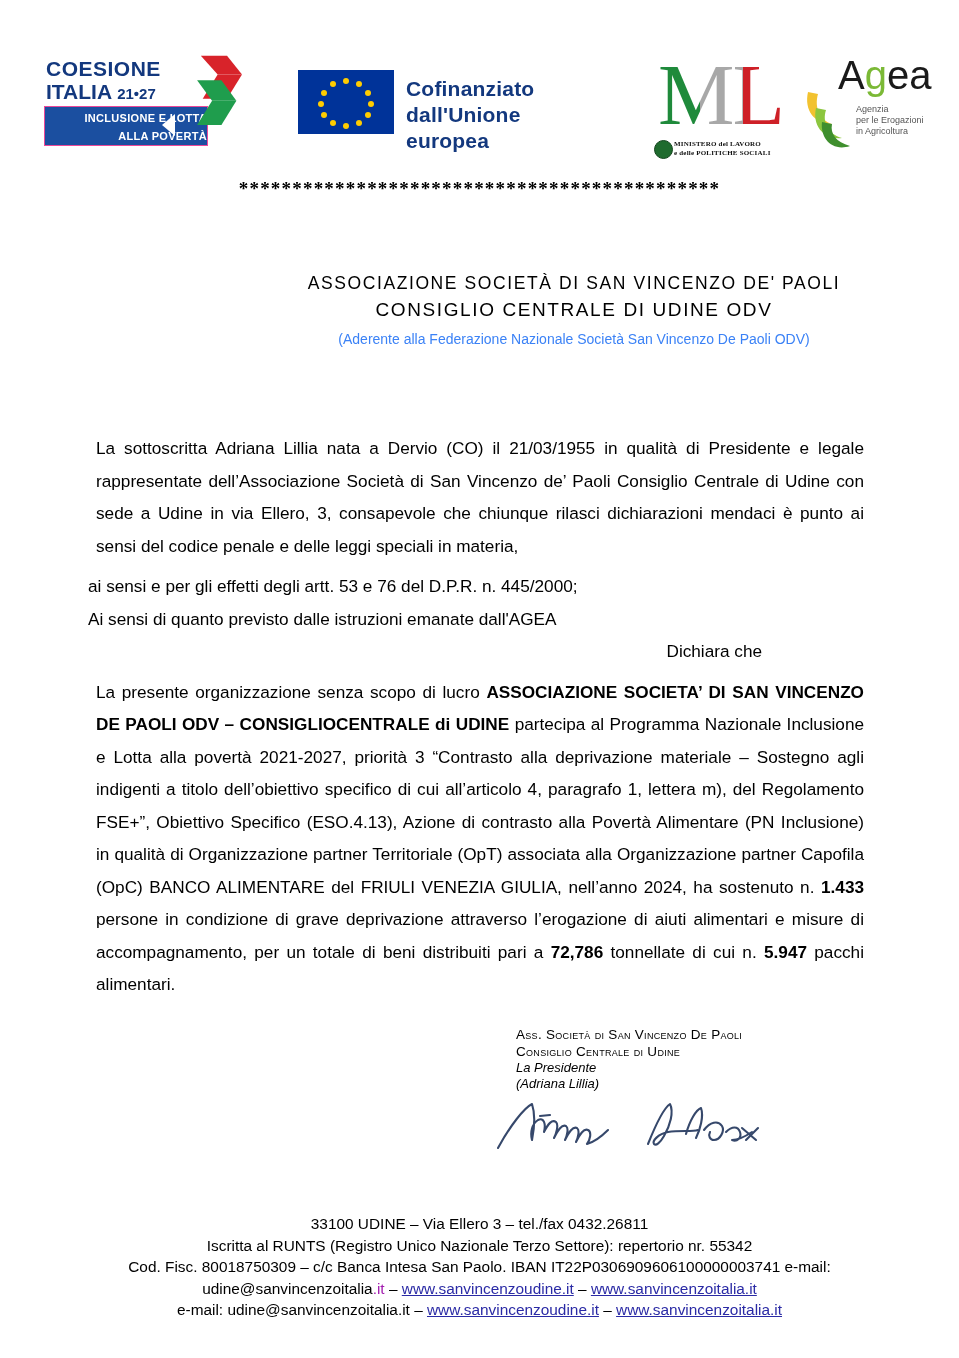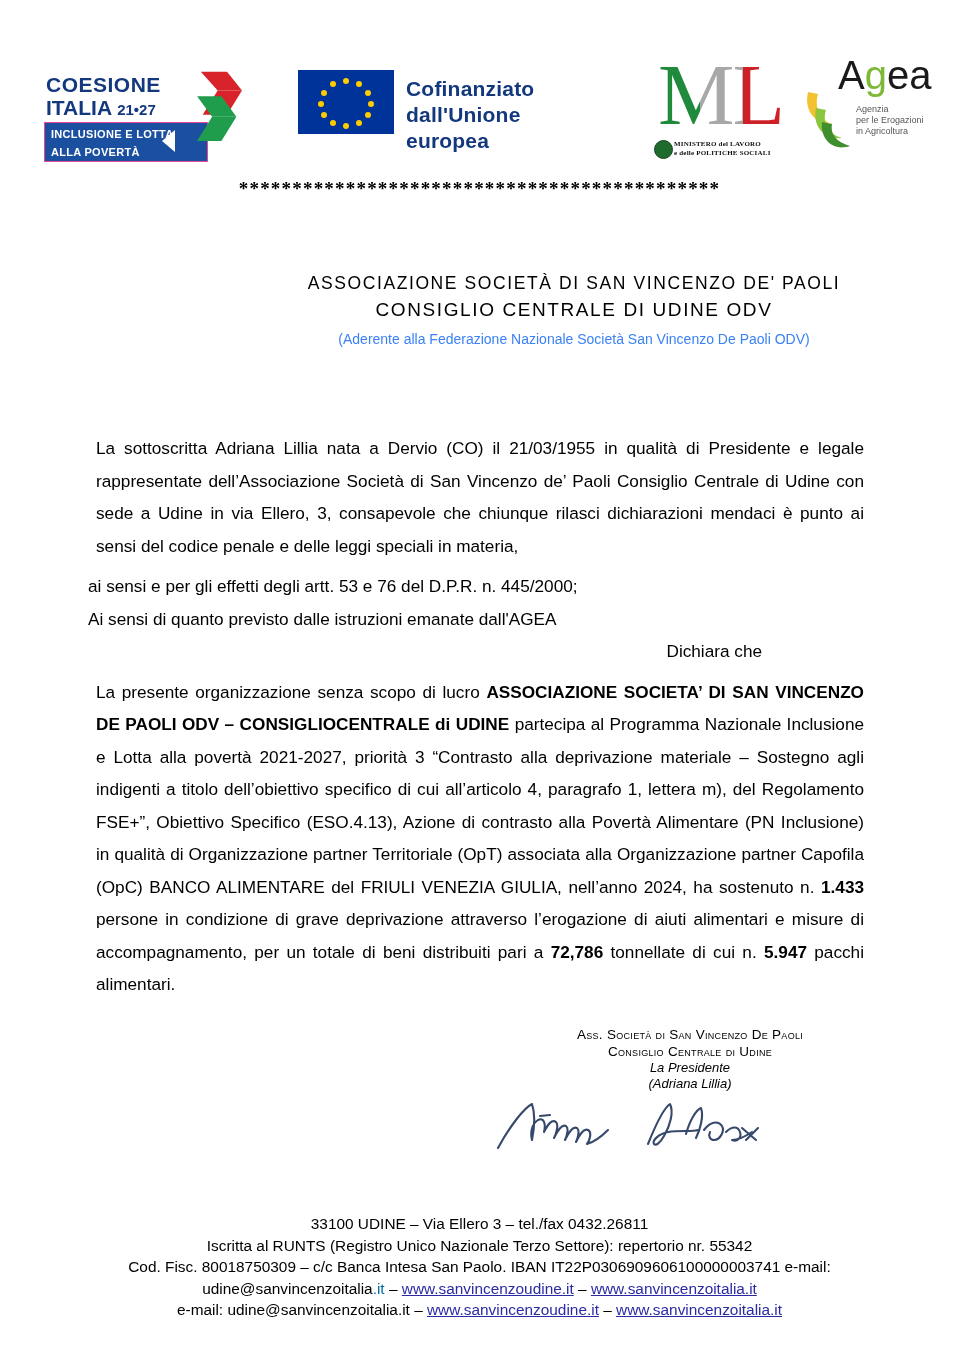--- a/index.html
+++ b/index.html
@@ -29,23 +29,24 @@
     height: 120px;
   }
   .logo {
     position: absolute;
     top: 0;
   }
 
   
   .logo-coesione {
     left: 42px;
-    top: 16px;
+    top: 0;
     width: 200px;
     height: 100px;
+    text-align: right;
   }
   .coes-inner { position: relative; width: 200px; height: 100px; }
   .coes-txt1 {
     position: absolute; left: 4px; top: 10px;
     font-size: 21px; font-weight: bold; letter-spacing: 0.5px;
     color: #13387e; font-family: "Liberation Sans", sans-serif;
     line-height: 22px;
   }
   .coes-txt2 {
     position: absolute; left: 4px; top: 33px;
@@ -238,24 +239,23 @@
   }
   .p-just { text-align: justify; text-align-last: left; margin: 8px; }
   .p-left { text-align: left; margin: 0; }
   .p-center { text-align: right; margin: 0; }
   .p-center.indent { padding-right: 110px; }
   b.bold { font-weight: bold; }
 
   
   .sign-block {
     position: absolute;
-    left: 540px;
+    left: 516px;
     top: 1026px;
     width: 300px;
-    text-align: center;
     color: #000000;
   }
   .sign-l1, .sign-l2 {
     font-size: 13.5px;
     line-height: 17px;
     font-variant: small-caps;
     letter-spacing: 0.3px;
     white-space: nowrap;
   }
   .sign-l3, .sign-l4 {
@@ -283,21 +283,21 @@
     color: #000000;
   }
   .footer .lnk {
     color: #2a2aa5;
     text-decoration: underline;
   }
   .footer .lnk-plain {
     color: #000000;
   }
   .footer .lnk-tail {
-    color: #0369a1;
+    color: #a21caf;
   }
   .footer-row { white-space: nowrap; }
 </style>
 </head>
 <body>
 
 <div class="page">
 
   <div class="logo-strip">
 

